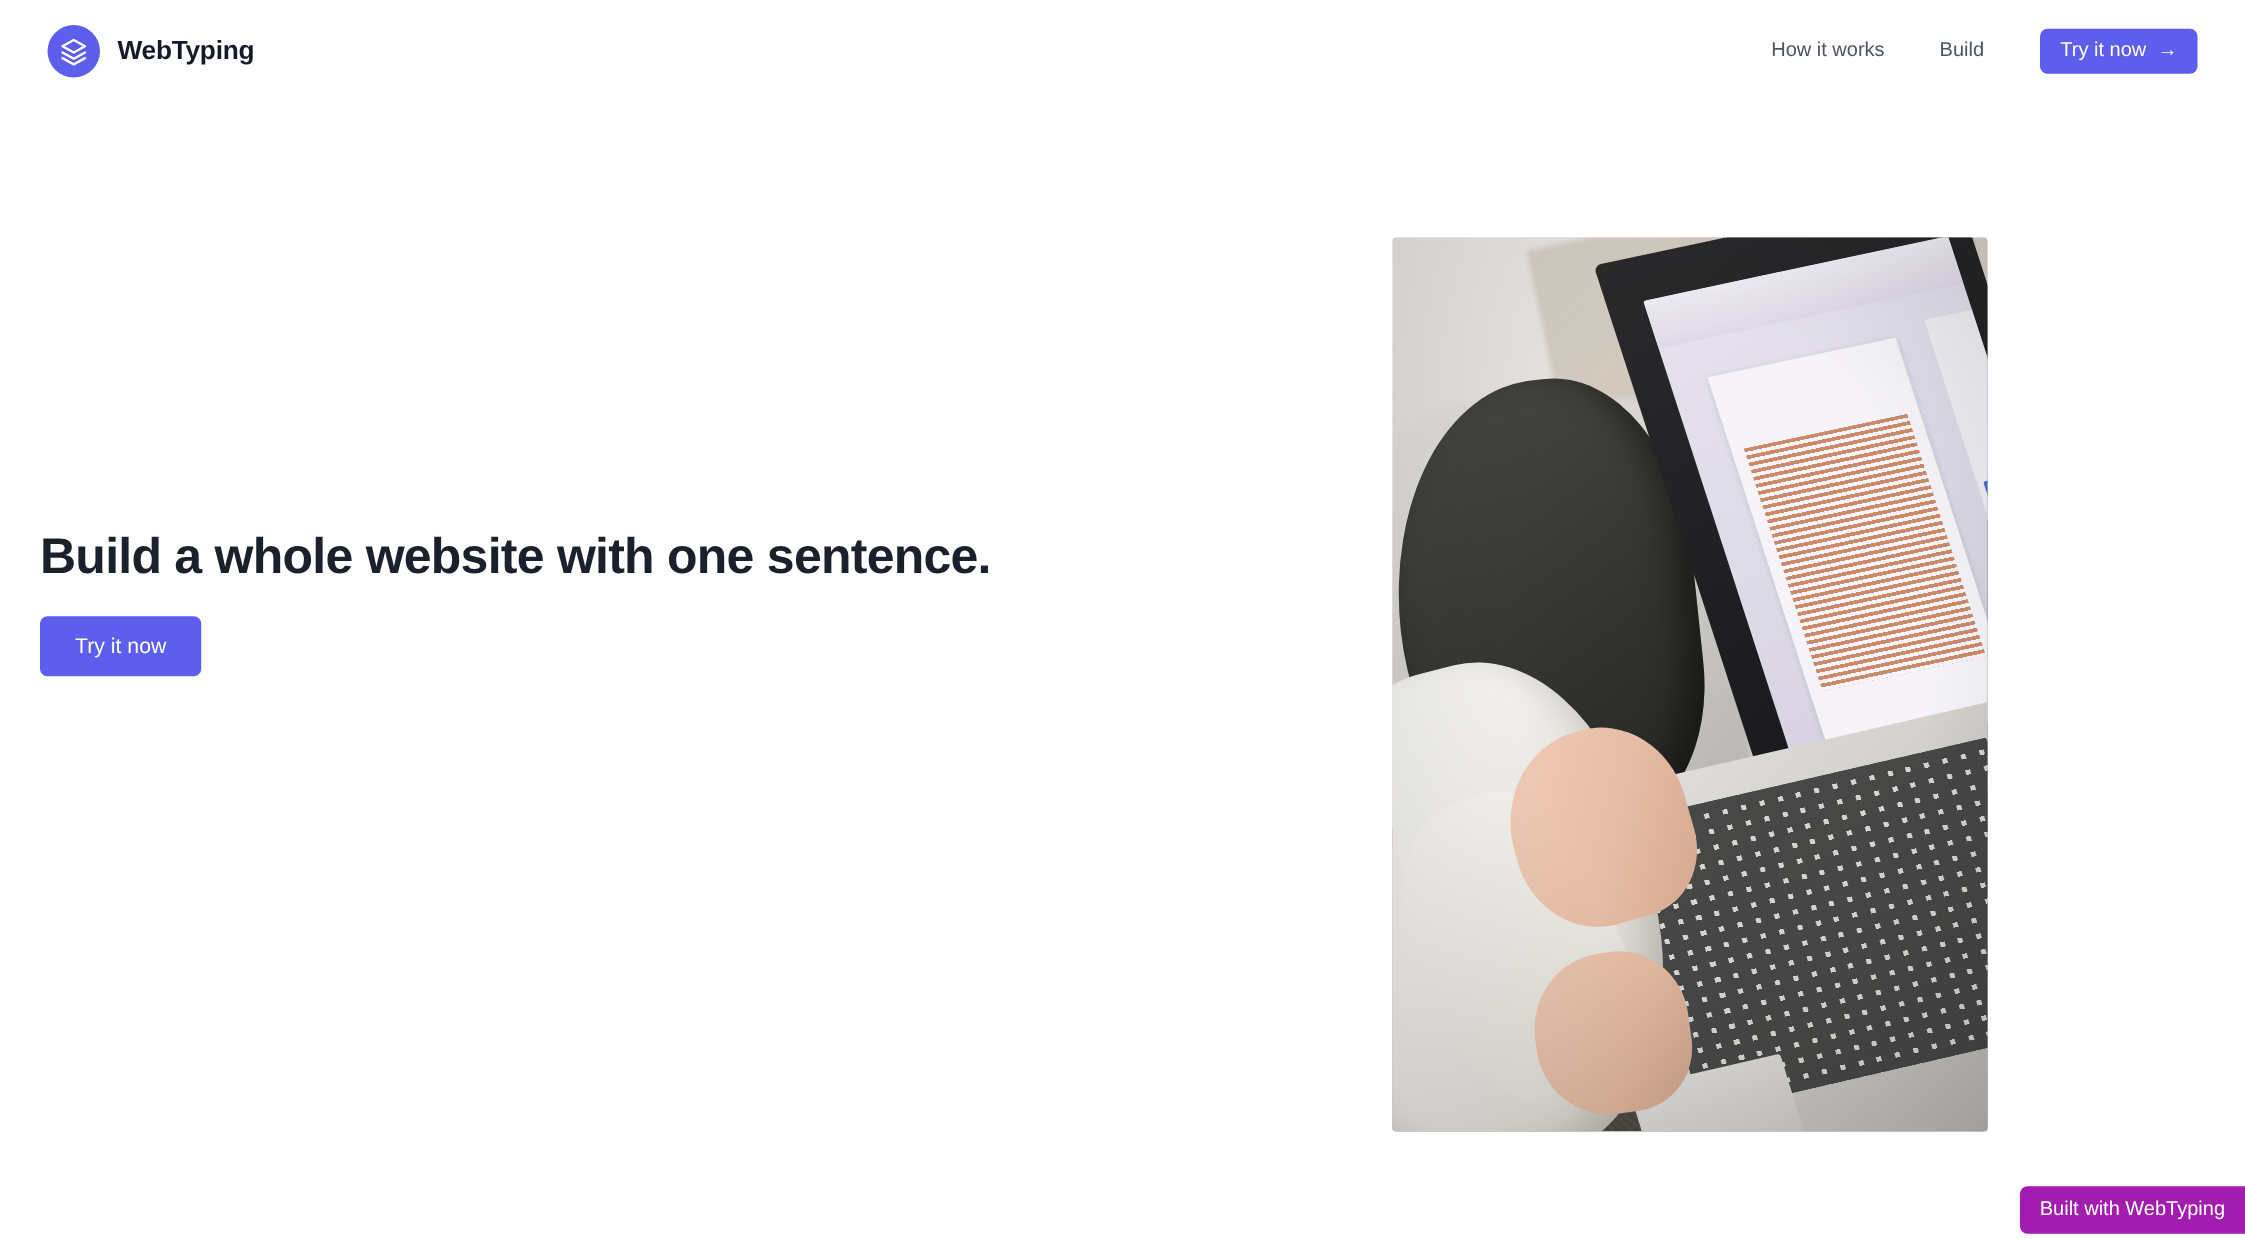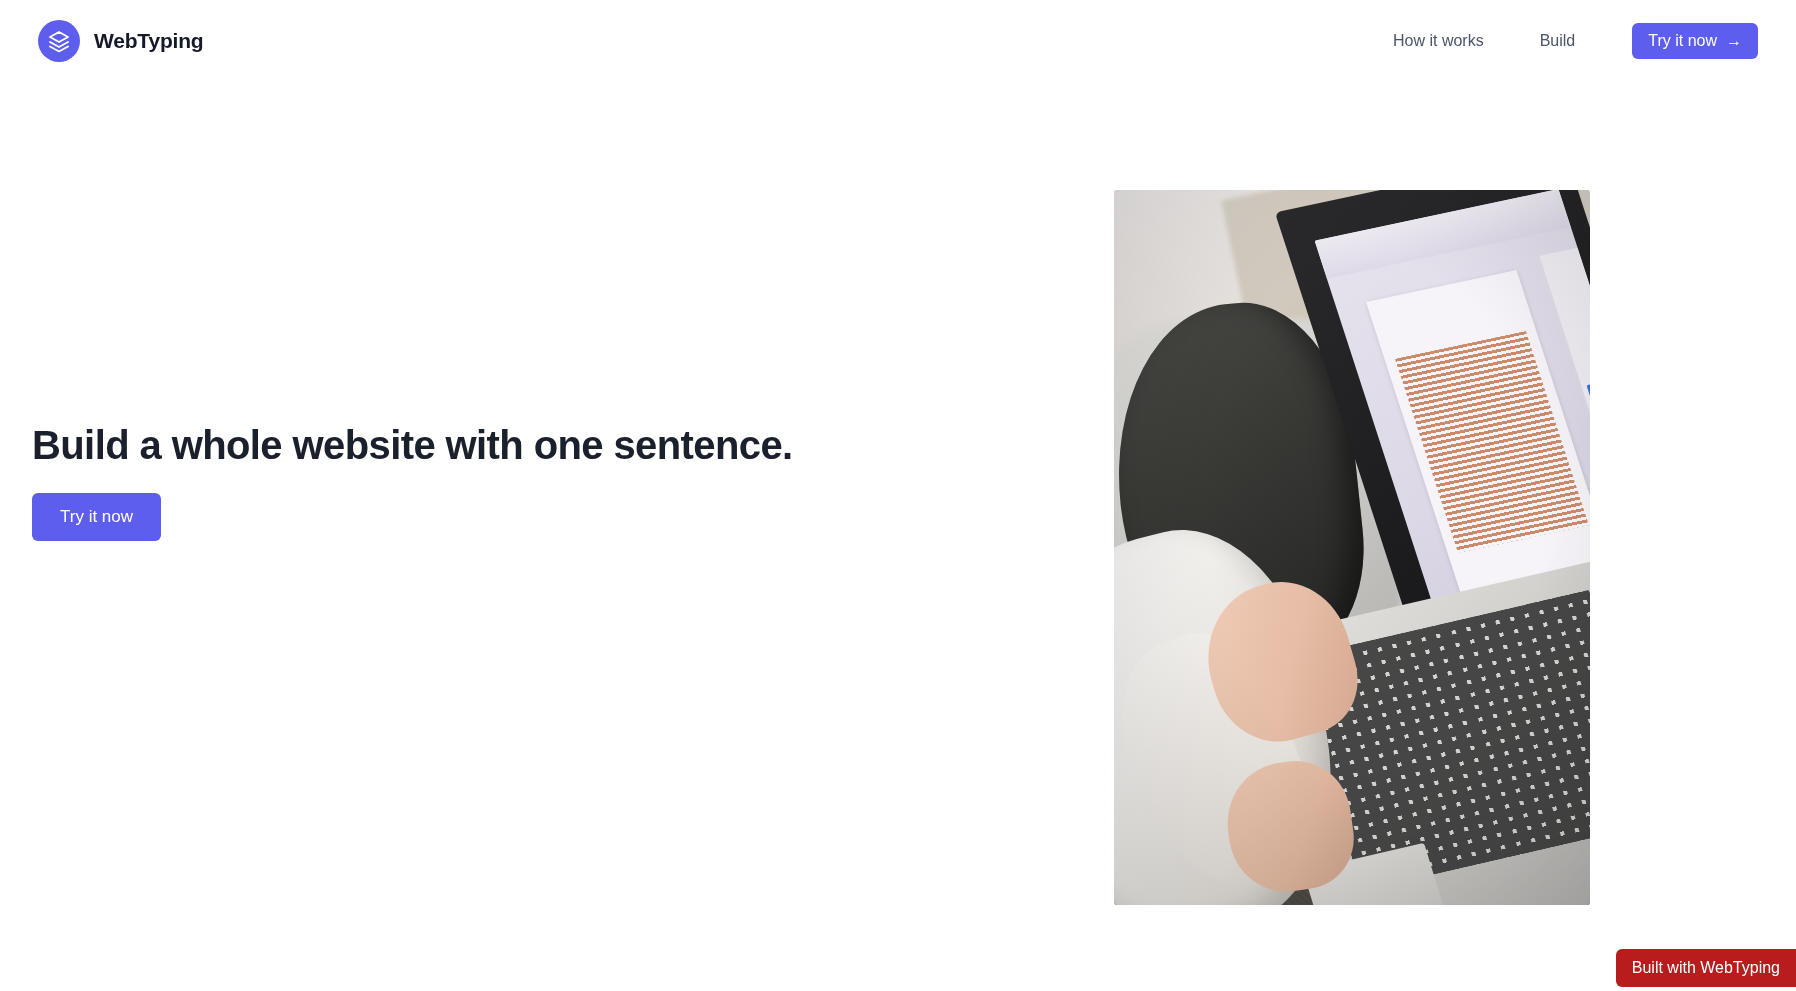--- a/index.html
+++ b/index.html
@@ -54,21 +54,21 @@
     font-size: 21px;
     font-weight: bold;
     letter-spacing: -0.2px;
     color: #151a2b;
     font-family: "Liberation Sans", sans-serif;
   }
 
   .main-nav {
     display: flex;
     align-items: center;
-    gap: 16px;
+    gap: 4px;
   }
 
   .nav-link {
     font-size: 16px;
     color: #4a5568;
     text-decoration: none;
     padding: 6px 20px;
     white-space: nowrap;
   }
 
@@ -325,21 +325,21 @@
   .ph-vignette {
     position: absolute; inset: 0;
     background: radial-gradient(ellipse at 55% 45%, rgba(0,0,0,0) 45%, rgba(0,0,0,.14) 100%);
   }
 
   
   .built-badge {
     position: absolute;
     right: 0px;
     bottom: 4px;
-    background: #b91c1c;
+    background: #a21caf;
     color: #ffffff;
     font-size: 16px;
     padding: 10px 16px;
     border-radius: 6px 0 0 6px;
     text-decoration: none;
     font-family: "Liberation Sans", sans-serif;
     white-space: nowrap;
     text-align: center;
   }
 </style>

